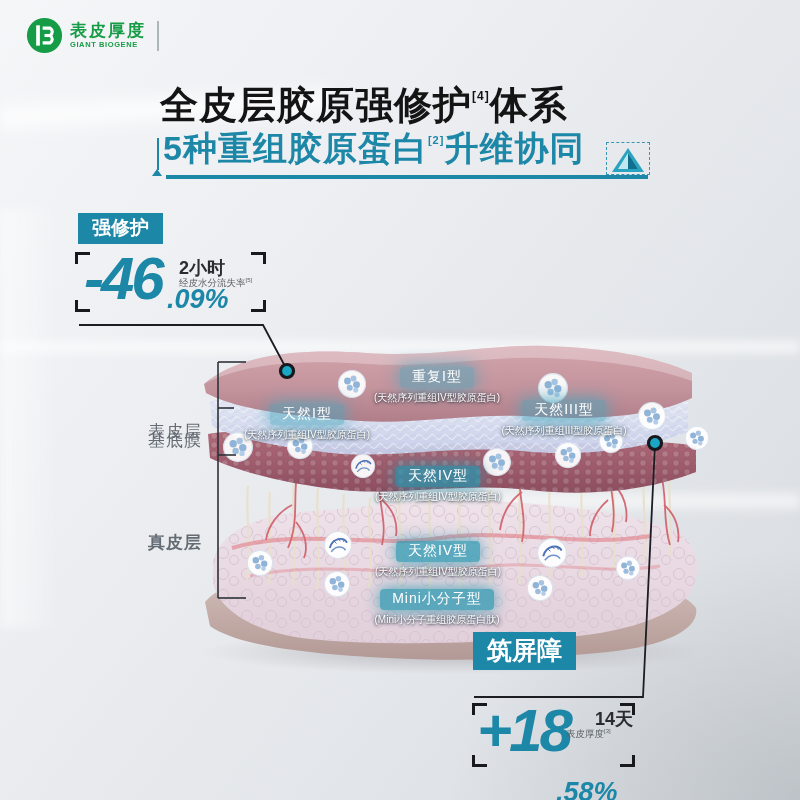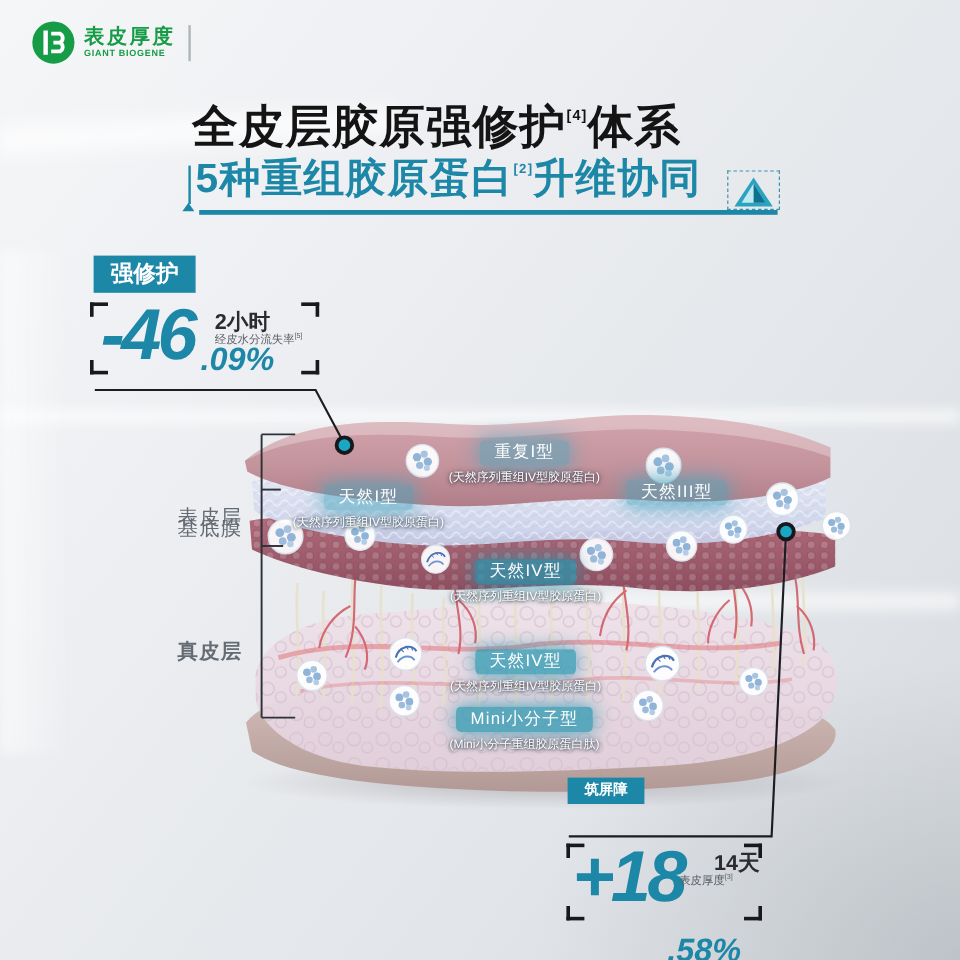--- a/index.html
+++ b/index.html
@@ -46,21 +46,21 @@
   .sub-tri{position:absolute;left:152px;top:169px;width:0;height:0;
     border-left:5px solid transparent;border-right:5px solid transparent;border-bottom:7px solid var(--accent);}
   .underline{position:absolute;left:166px;top:175px;width:482px;height:4px;background:var(--accent);}
   .pyramid-box{position:absolute;left:606px;top:142px;width:44px;height:33px;
     border:1px dashed rgba(29,135,168,.85);display:flex;align-items:flex-end;justify-content:center;}
 
   
   .badge{position:absolute;background:var(--accent);color:#fff;font-weight:700;
     padding:2px 14px 3px;white-space:nowrap;}
   .badge.repair{left:78px;top:213px;font-size:19px;}
-  .badge.barrier{left:473px;top:648px;font-size:12px;}
+  .badge.barrier{left:473px;top:632px;font-size:25px;}
 
   
   .frame{position:absolute;}
   .frame i{position:absolute;width:15px;height:12px;border:0 solid var(--ink);}
   .frame i.tl{left:0;top:0;border-left-width:3px;border-top-width:3px;}
   .frame i.tr{right:0;top:0;border-right-width:3px;border-top-width:3px;}
   .frame i.bl{left:0;bottom:0;border-left-width:3px;border-bottom-width:3px;}
   .frame i.br{right:0;bottom:0;border-right-width:3px;border-bottom-width:3px;}
   .frame1{left:75px;top:252px;width:191px;height:60px;}
   .frame2{left:472px;top:703px;width:163px;height:64px;}
@@ -328,20 +328,21 @@
   <div class="c-label glow" style="left:322px;top:367px;">
     <div class="pill">重复I型</div>
     <div class="desc">(天然序列重组IV型胶原蛋白)</div>
   </div>
   <div class="c-label glow" style="left:192px;top:404px;">
     <div class="pill">天然I型</div>
     <div class="desc">(天然序列重组IV型胶原蛋白)</div>
   </div>
   <div class="c-label glow" style="left:449px;top:400px;">
     <div class="pill">天然III型</div>
+    <div class="desc">(天然序列重组III型胶原蛋白)</div>
   </div>
   <div class="c-label" style="left:323px;top:466px;">
     <div class="pill">天然IV型</div>
     <div class="desc">(天然序列重组IV型胶原蛋白)</div>
   </div>
   <div class="c-label" style="left:323px;top:541px;">
     <div class="pill">天然IV型</div>
     <div class="desc">(天然序列重组IV型胶原蛋白)</div>
   </div>
   <div class="c-label" style="left:322px;top:589px;">

